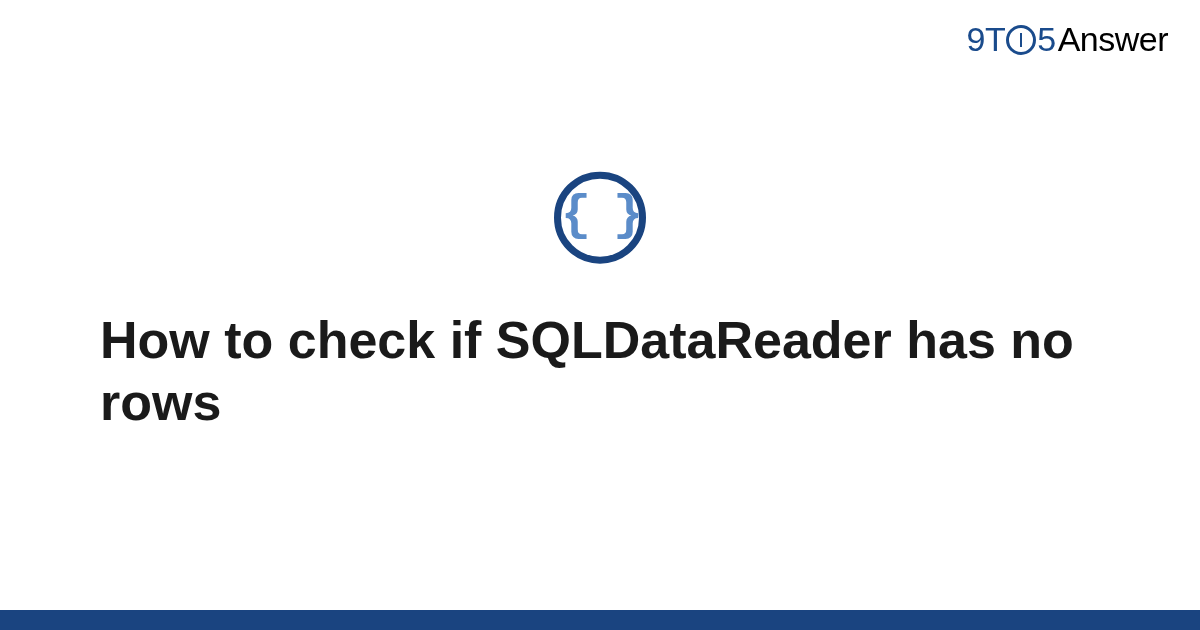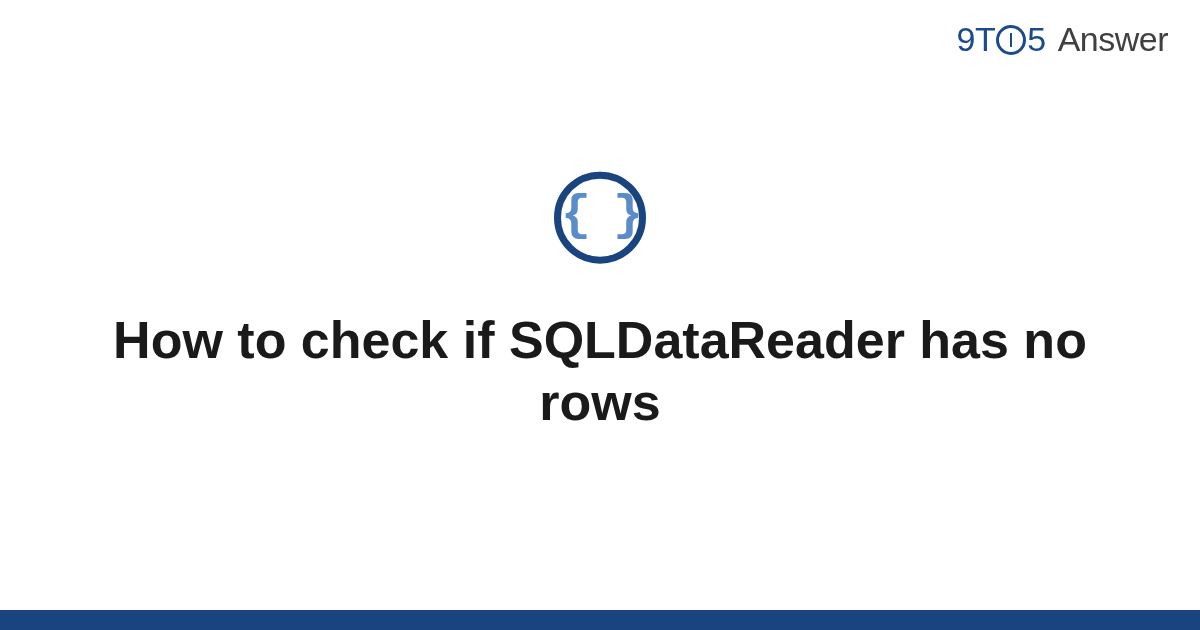--- a/index.html
+++ b/index.html
@@ -50,23 +50,23 @@
       width: 2.5px;
       height: 14px;
       background: #1a4b8c;
       position: absolute;
     }
     .logo .five {
       color: #1a4b8c;
       font-weight: 500;
     }
     .logo .answer {
-      color: #404040;
+      color: #000000;
       font-weight: 400;
-      margin-left: 12px;
+      margin-left: 2px;
     }
     .center-content {
       position: absolute;
       top: 48%;
       left: 50%;
       transform: translate(-50%, -50%);
       display: flex;
       flex-direction: column;
       align-items: center;
       width: 100%;
@@ -88,21 +88,21 @@
       letter-spacing: -4px;
       font-family: "Courier New", monospace;
       line-height: 1;
       position: relative;
       top: -2px;
     }
     .title {
       font-size: 52px;
       font-weight: 700;
       color: #1a1a1a;
-      text-align: center;
+      text-align: left;
       line-height: 1.18;
       max-width: 1000px;
     }
     .bottom-bar {
       position: absolute;
       bottom: 0;
       left: 0;
       width: 100%;
       height: 20px;
       background: #1a4480;

